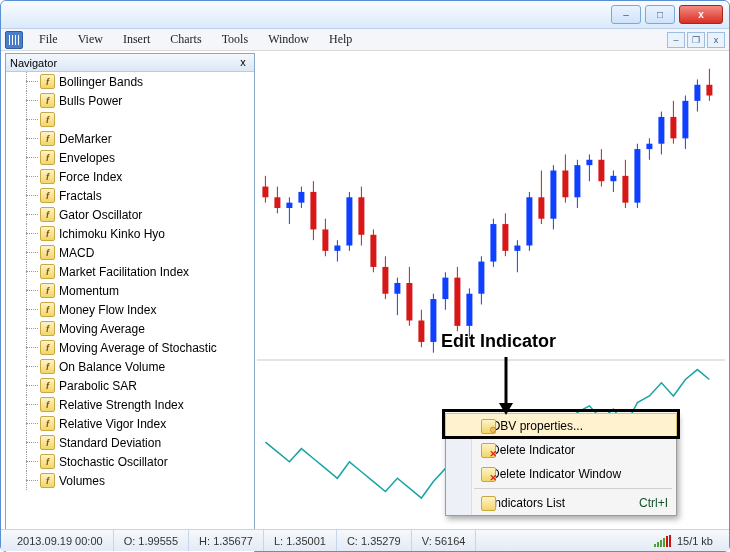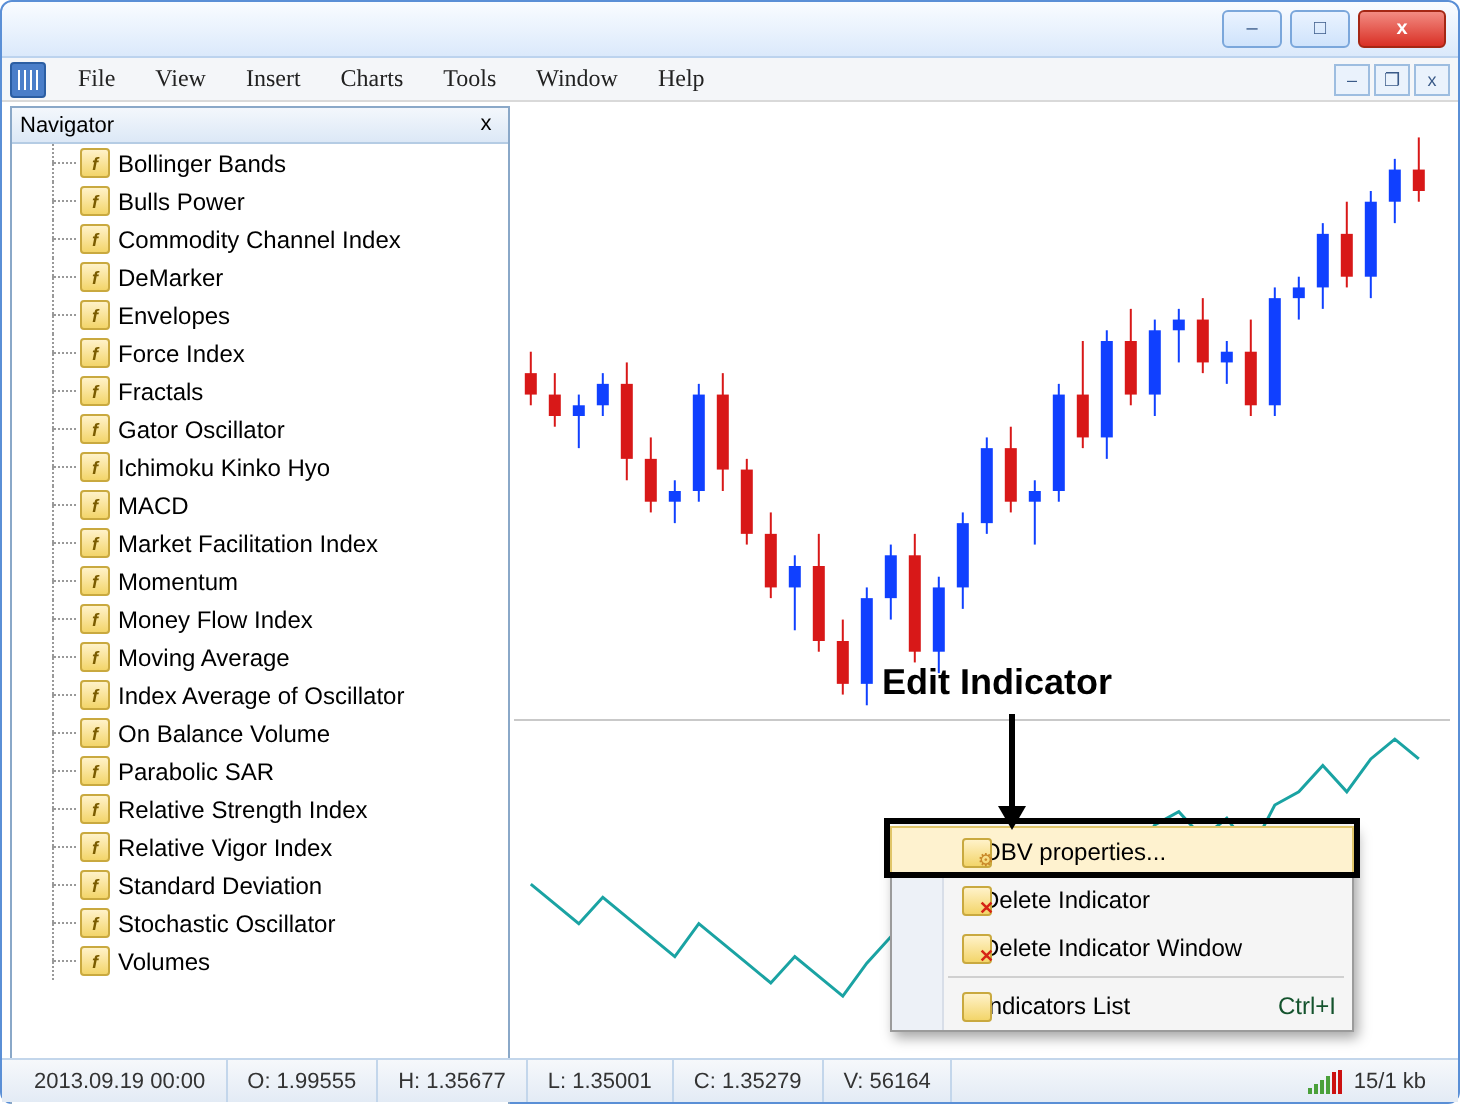--- a/index.html
+++ b/index.html
@@ -96,21 +96,20 @@
         <div class="tree-item">
           <span class="ind-icon">f</span>
           <span>Bollinger Bands</span>
         </div>
         <div class="tree-item">
           <span class="ind-icon">f</span>
           <span>Bulls Power</span>
         </div>
         <div class="tree-item">
           <span class="ind-icon">f</span>
-          <span>Commodity Channel Index</span>
         </div>
         <div class="tree-item">
           <span class="ind-icon">f</span>
           <span>DeMarker</span>
         </div>
         <div class="tree-item">
           <span class="ind-icon">f</span>
           <span>Envelopes</span>
         </div>
         <div class="tree-item">
@@ -144,21 +143,21 @@
         <div class="tree-item">
           <span class="ind-icon">f</span>
           <span>Money Flow Index</span>
         </div>
         <div class="tree-item">
           <span class="ind-icon">f</span>
           <span>Moving Average</span>
         </div>
         <div class="tree-item">
           <span class="ind-icon">f</span>
-          <span>Index Average of Oscillator</span>
+          <span>Moving Average of Stochastic</span>
         </div>
         <div class="tree-item">
           <span class="ind-icon">f</span>
           <span>On Balance Volume</span>
         </div>
         <div class="tree-item">
           <span class="ind-icon">f</span>
           <span>Parabolic SAR</span>
         </div>
         <div class="tree-item">

